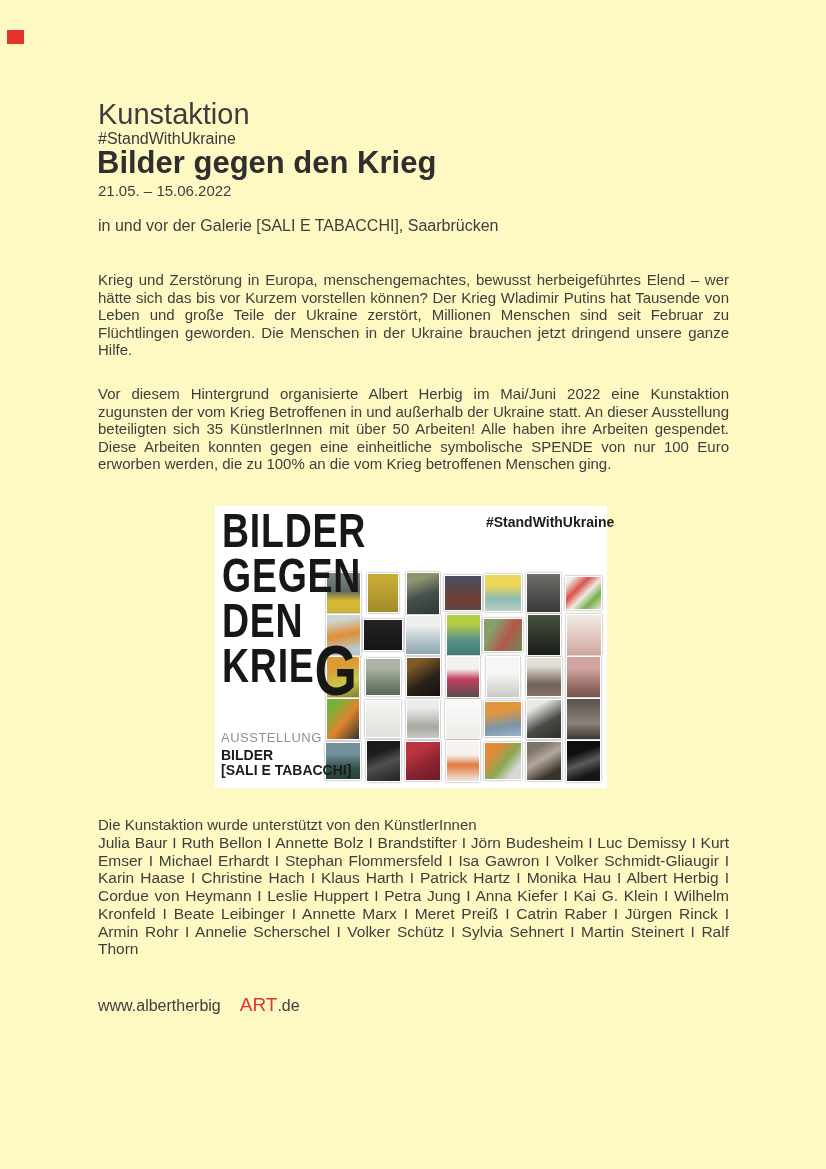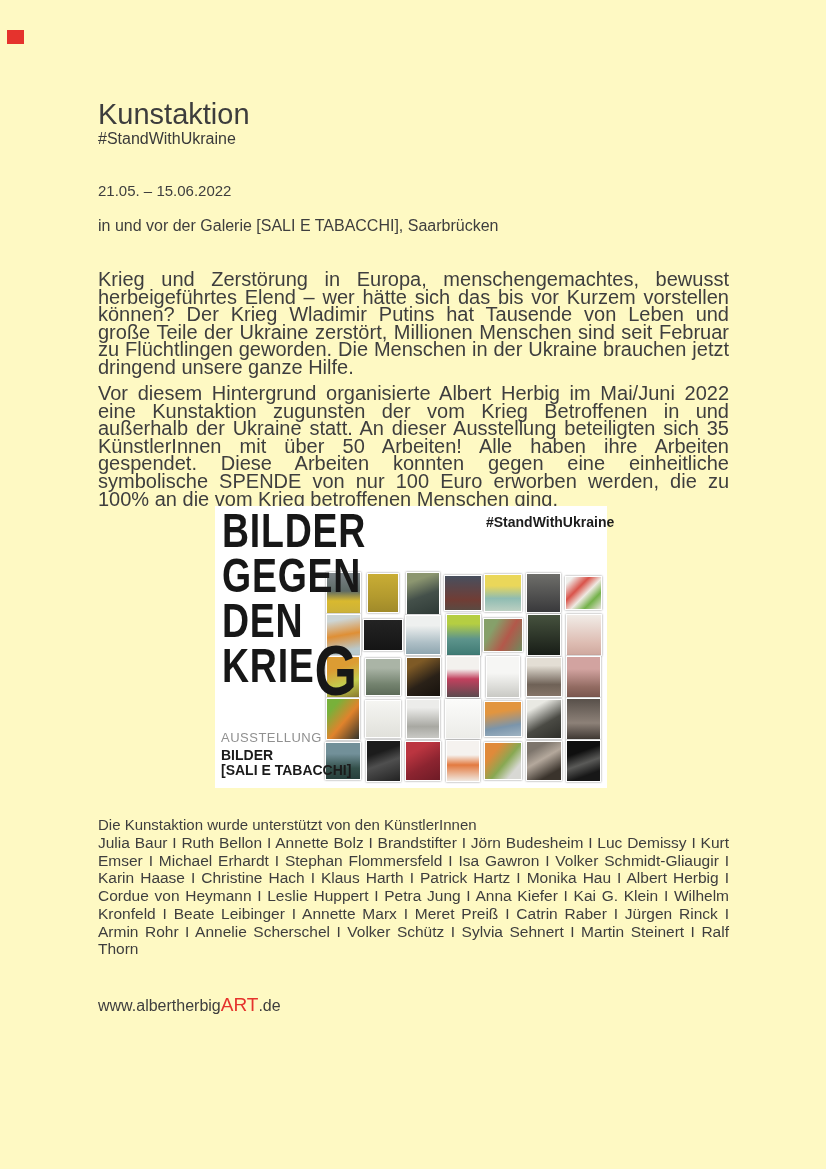--- a/index.html
+++ b/index.html
@@ -7,21 +7,21 @@
     position:relative;width:826px;height:1169px;background:#fef9c3;overflow:hidden;
     font-family:Liberation Sans, sans-serif;color:#3e3e3e;padding-left:38px;
   }
   .abs{position:absolute;}
   .red-mark{left:7px;top:30px;width:17px;height:14px;background:#e5332d;}
   .doc-title{left:98px;top:99px;font-size:29px;line-height:30px;font-weight:400;color:#3d3d3d;white-space:nowrap;}
   .doc-hashtag{left:98px;top:130px;font-size:16px;line-height:17px;color:#3a3a3a;white-space:nowrap;}
   .doc-heading{left:97px;top:146px;font-size:31px;line-height:33px;font-weight:700;color:#2f2f2f;white-space:nowrap;}
   .doc-date{left:98px;top:182px;font-size:15px;line-height:18px;color:#3e3e3e;white-space:nowrap;}
   .doc-venue{left:98px;top:217px;font-size:16px;line-height:17px;color:#3e3e3e;white-space:nowrap;text-align:right;}
-  .para{left:98px;width:631px;font-size:20px;line-height:17.6px;text-align:justify;color:#3e3e3e;}
+  .para{left:98px;width:631px;font-size:15px;line-height:17.6px;text-align:justify;color:#3e3e3e;}
   .para1{top:271px;}
   .para2{top:385px;}
 
   
   .poster{left:215px;top:506px;width:392px;height:282px;background:#ffffff;}
   .poster-title{
     left:7px;top:2px;font-weight:700;font-size:48px;line-height:45px;color:#171717;
     letter-spacing:1px;transform:scaleX(0.78);transform-origin:0 0;white-space:nowrap;
   }
   .big-g{font-size:70px;vertical-align:-13px;letter-spacing:0;}
@@ -29,31 +29,32 @@
   .art-grid{left:108px;top:66px;width:281px;display:flex;flex-wrap:wrap;}
   .cell{width:40.1px;height:42px;display:flex;align-items:center;justify-content:center;}
   .tile{border:1px solid #fff;box-shadow:0 0 2px rgba(0,0,0,.45);}
   .exhib-label{left:6px;top:224px;font-size:13px;letter-spacing:.5px;color:#909090;white-space:nowrap;}
   .gallery-1{left:6px;top:241px;font-size:14px;font-weight:700;color:#1b1b1b;white-space:nowrap;}
   .gallery-2{left:6px;top:256px;font-size:14px;font-weight:700;color:#1b1b1b;white-space:nowrap;}
 
   .supporters-intro{left:98px;top:816px;width:631px;font-size:15px;color:#3e3e3e;}
   .artists{left:98px;top:834px;width:631px;font-size:15.5px;line-height:17.7px;text-align:justify;color:#3e3e3e;}
   .website{left:98px;top:994px;font-size:16px;color:#3e3e3e;white-space:nowrap;}
-  .website .hl{font-size:19px;color:#e5332d;}
+  .website .hl{font-size:19px;color:#e5332d;margin-left:19px;}
 </style>
 </head>
 <body>
 
 <div class="page">
 
   <div class="abs red-mark"></div>
 
   <div class="abs doc-title">Kunstaktion</div>
   <div class="abs doc-hashtag">#StandWithUkraine</div>
+  <div class="abs doc-heading">Bilder gegen den Krieg</div>
   <div class="abs doc-date">21.05. – 15.06.2022</div>
   <div class="abs doc-venue">in und vor der Galerie [SALI E TABACCHI], Saarbrücken</div>
 
   <div class="abs para para1">Krieg und Zerstörung in Europa, menschengemachtes, bewusst herbeigeführtes Elend – wer hätte sich das bis vor Kurzem vorstellen können? Der Krieg Wladimir Putins hat Tausende von Leben und große Teile der Ukraine zerstört, Millionen Menschen sind seit Februar zu Flüchtlingen geworden. Die Menschen in der Ukraine brauchen jetzt dringend unsere ganze Hilfe.</div>
   <div class="abs para para2">Vor diesem Hintergrund organisierte Albert Herbig im Mai/Juni 2022 eine Kunstaktion zugunsten der vom Krieg Betroffenen in und außerhalb der Ukraine statt. An dieser Ausstellung beteiligten sich 35 KünstlerInnen mit über 50 Arbeiten! Alle haben ihre Arbeiten gespendet. Diese Arbeiten konnten gegen eine einheitliche symbolische SPENDE von nur 100 Euro erworben werden, die zu 100% an die vom Krieg betroffenen Menschen ging.</div>
 
   <div class="abs poster">
 
     <div class="abs art-grid">
       <div class="cell">

